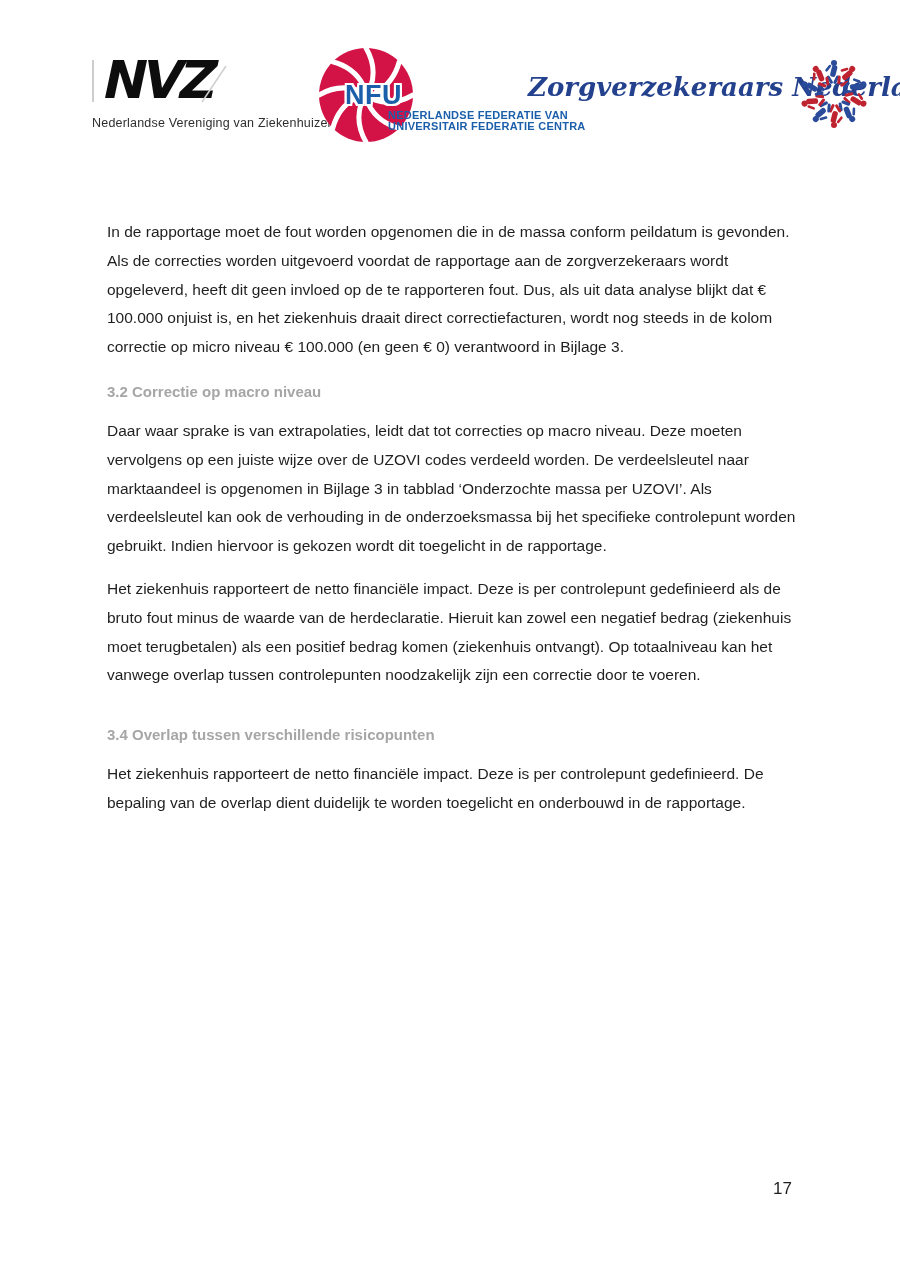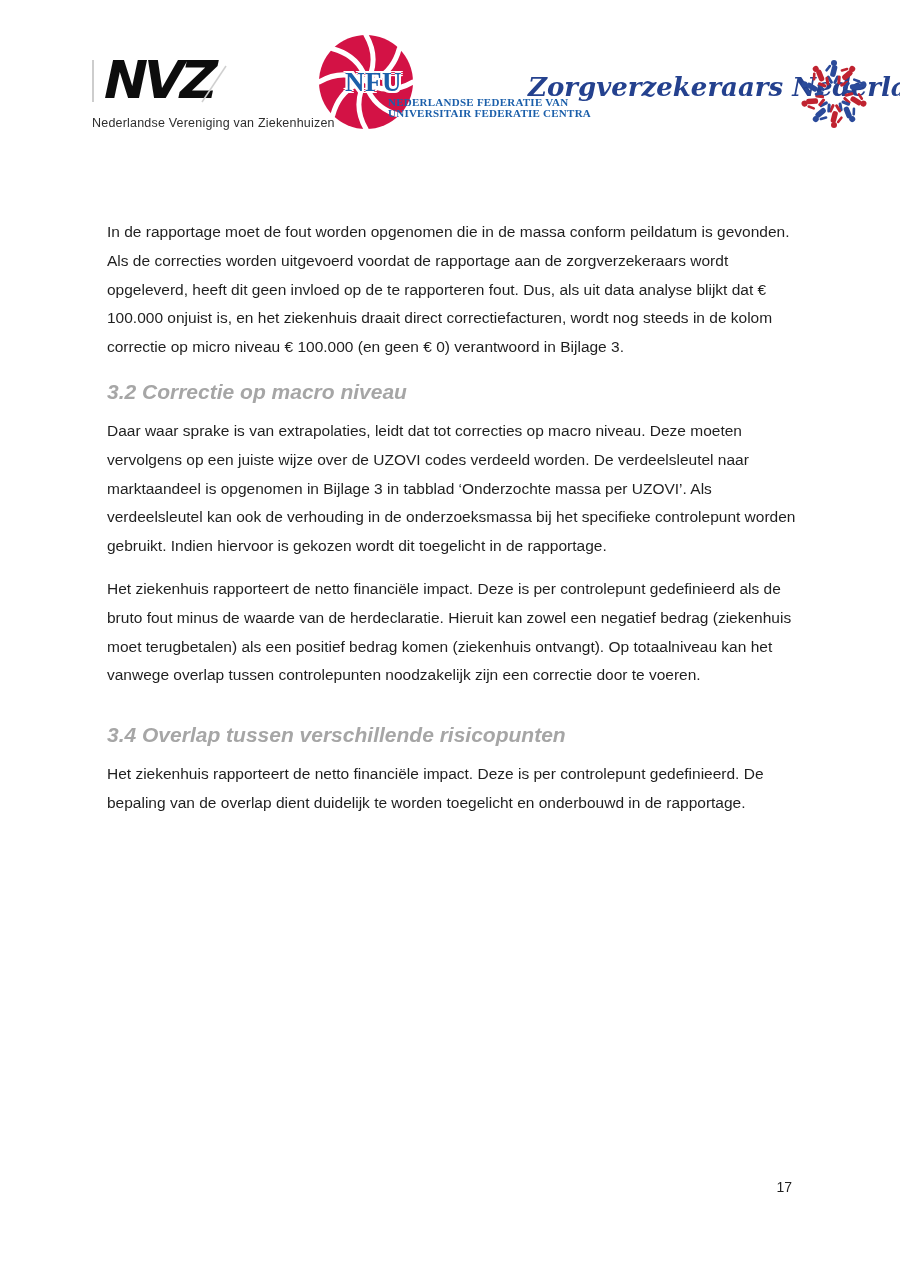--- a/index.html
+++ b/index.html
@@ -14,21 +14,21 @@
   }
 
   
   .logo-nvz { position:absolute; left:90px; top:52px; width:230px; }
   .nvz-mark-svg { display:block; }
   .nvz-tagline {
     position:absolute; left:2px; top:64px;
     font-size:12.5px; color:#2e2e2e; letter-spacing:0.2px; white-space:nowrap;
   }
 
-  .logo-nfu { position:absolute; left:316px; top:33px; width:210px; height:100px;font-family:Liberation Serif, serif; }
+  .logo-nfu { position:absolute; left:316px; top:46px; width:210px; height:100px; }
   .nfu-pinwheel { position:absolute; left:0; top:0; }
   .nfu-acronym {
     position:absolute; left:29px; top:34px;
     font-size:27px; font-weight:bold; color:var(--nfu-blue,#1b5faa);
     letter-spacing:0.5px;
     text-shadow:2px 0 0 #fff,-2px 0 0 #fff,0 2px 0 #fff,0 -2px 0 #fff,
                 2px 2px 0 #fff,-2px -2px 0 #fff,2px -2px 0 #fff,-2px 2px 0 #fff;
   }
   .nfu-sub {
     position:absolute; left:72px; top:64px;
@@ -45,30 +45,29 @@
   }
   .zn-emblem { position:absolute; left:264px; top:2px; }
 
   
   .content {
     position:absolute; left:107px; top:218px; width:700px;
     font-size:15.5px; line-height:28.8px;
   }
   .content p { margin:0 0 14px 0; }
   h2.sect {
-    font-size:21px; line-height:20px; font-weight:bold;
+    font-size:15px; line-height:20px; font-weight:bold;
     color:var(--heading-gray,#a6a6a6);
     margin:20px 0 15px 0;
-    font-style:italic;
   }
   h2.sect.big-gap { margin-top:35px; }
 
   .page-number {
     position:absolute; top:1179px; right:108px;
-    font-size:14px; color:#1f1f1f;
+    font-size:17px; color:#1f1f1f;
   }
 </style>
 </head>
 <body>
 
 <div class="page">
 
   <header>
 
     <div class="logo-nvz">

